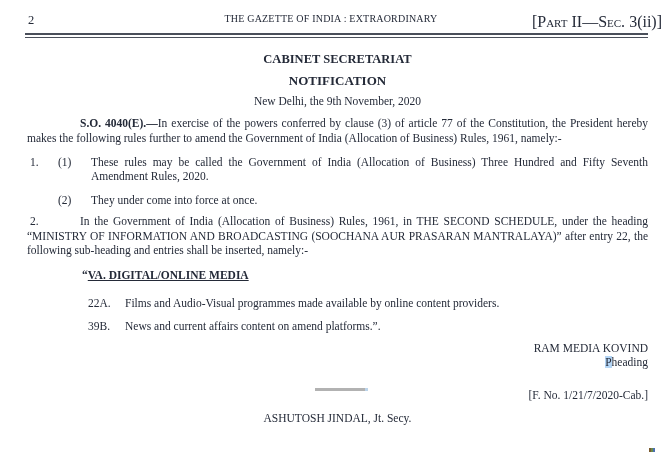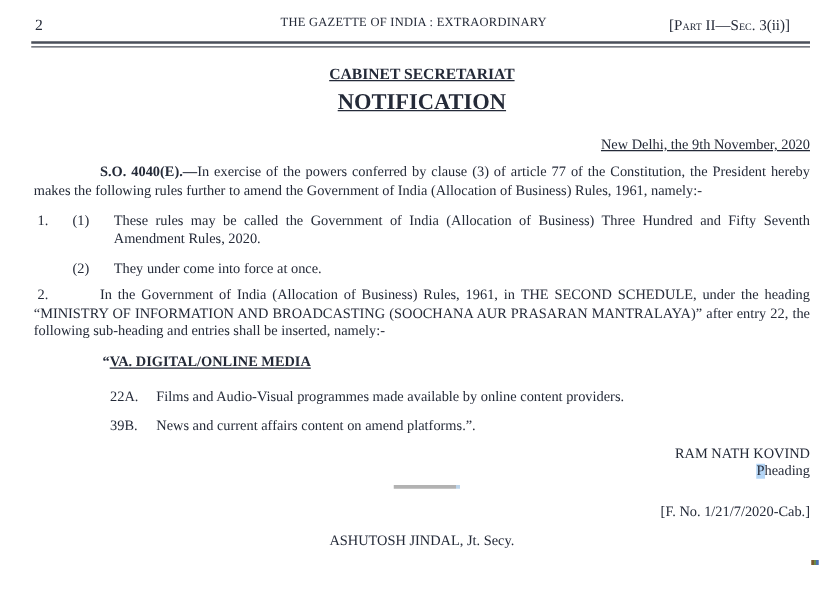--- a/index.html
+++ b/index.html
@@ -8,34 +8,34 @@
     width:662px;height:473px;
     background:#ffffff;
     font-family:"Liberation Serif", serif;
     color:#242a38;
     overflow:hidden;
   }
   
   .hdr{position:relative;height:18px;margin-top:13px;}
   .hdr-num{position:absolute;left:28px;top:0;font-size:12.5px;}
   .hdr-title{display:block;text-align:center;font-size:10px;letter-spacing:0.2px;}
-  .hdr-part{position:absolute;right:30px;top:0;font-size:12px;}
+  .hdr-part{position:absolute;right:0;top:0;font-size:16px;}
   .sc{font-variant:small-caps;}
   .double-rule{
     margin:2px 14px 0 25px;
     height:2px;
     border-top:2px solid #4a4f5a;
     border-bottom:1px solid #4a4f5a;
   }
   
   .body{padding:0 14px 0 27px;font-size:11.5px;line-height:14.4px;}
-  .center{text-align:center;text-decoration:underline;}
+  .center{text-align:center;}
   .h-org{margin:14px 0 0 0;font-size:12.5px;font-weight:bold;}
-  .h-doctype{margin:8px 0 0 0;font-size:18px;font-weight:bold;}
-  .dateline{margin:20px 0 0 0;text-align:right;}
+  .h-doctype{margin:8px 0 0 0;font-size:13px;font-weight:bold;}
+  .dateline{margin:5px 0 0 0;}
   .justify{text-align:justify;}
   .para-so{margin:8px 0 0 0;text-indent:53px;}
   .bold{font-weight:bold;}
   .rule-row{display:flex;margin:10px 0 0 0;}
   .rule-row .num{width:28px;flex-shrink:0;padding-left:3px;}
   .rule-row .subnum{width:33px;flex-shrink:0;}
   .rule-row .txt{flex:1;text-align:justify;}
   .rule-row.second{margin-top:9px;}
   .para-2{margin:7px 0 0 0;}
   .para-2 .lead{display:inline-block;width:50px;padding-left:3px;font-style:normal;}
@@ -100,21 +100,21 @@
       <span class="enum">22A.</span>
       <span class="etxt">Films and Audio-Visual programmes made available by online content providers.</span>
     </div>
 
     <div class="entry">
       <span class="enum">39B.</span>
       <span class="etxt">News and current affairs content on amend platforms.”.</span>
     </div>
 
     <div class="sig">
-      <div>RAM NATH KOVIND</div>
+      <div>RAM MEDIA KOVIND</div>
       <div><span class="hl">P</span><span>heading</span></div>
     </div>
 
     <div class="fileno">[F. No. 1/21/7/2020-Cab.]</div>
     <div class="secy">ASHUTOSH JINDAL, Jt. Secy.</div>
 
   </div>
 
   <div class="gray-bar"></div>
   <div class="tiny-mark"></div>

